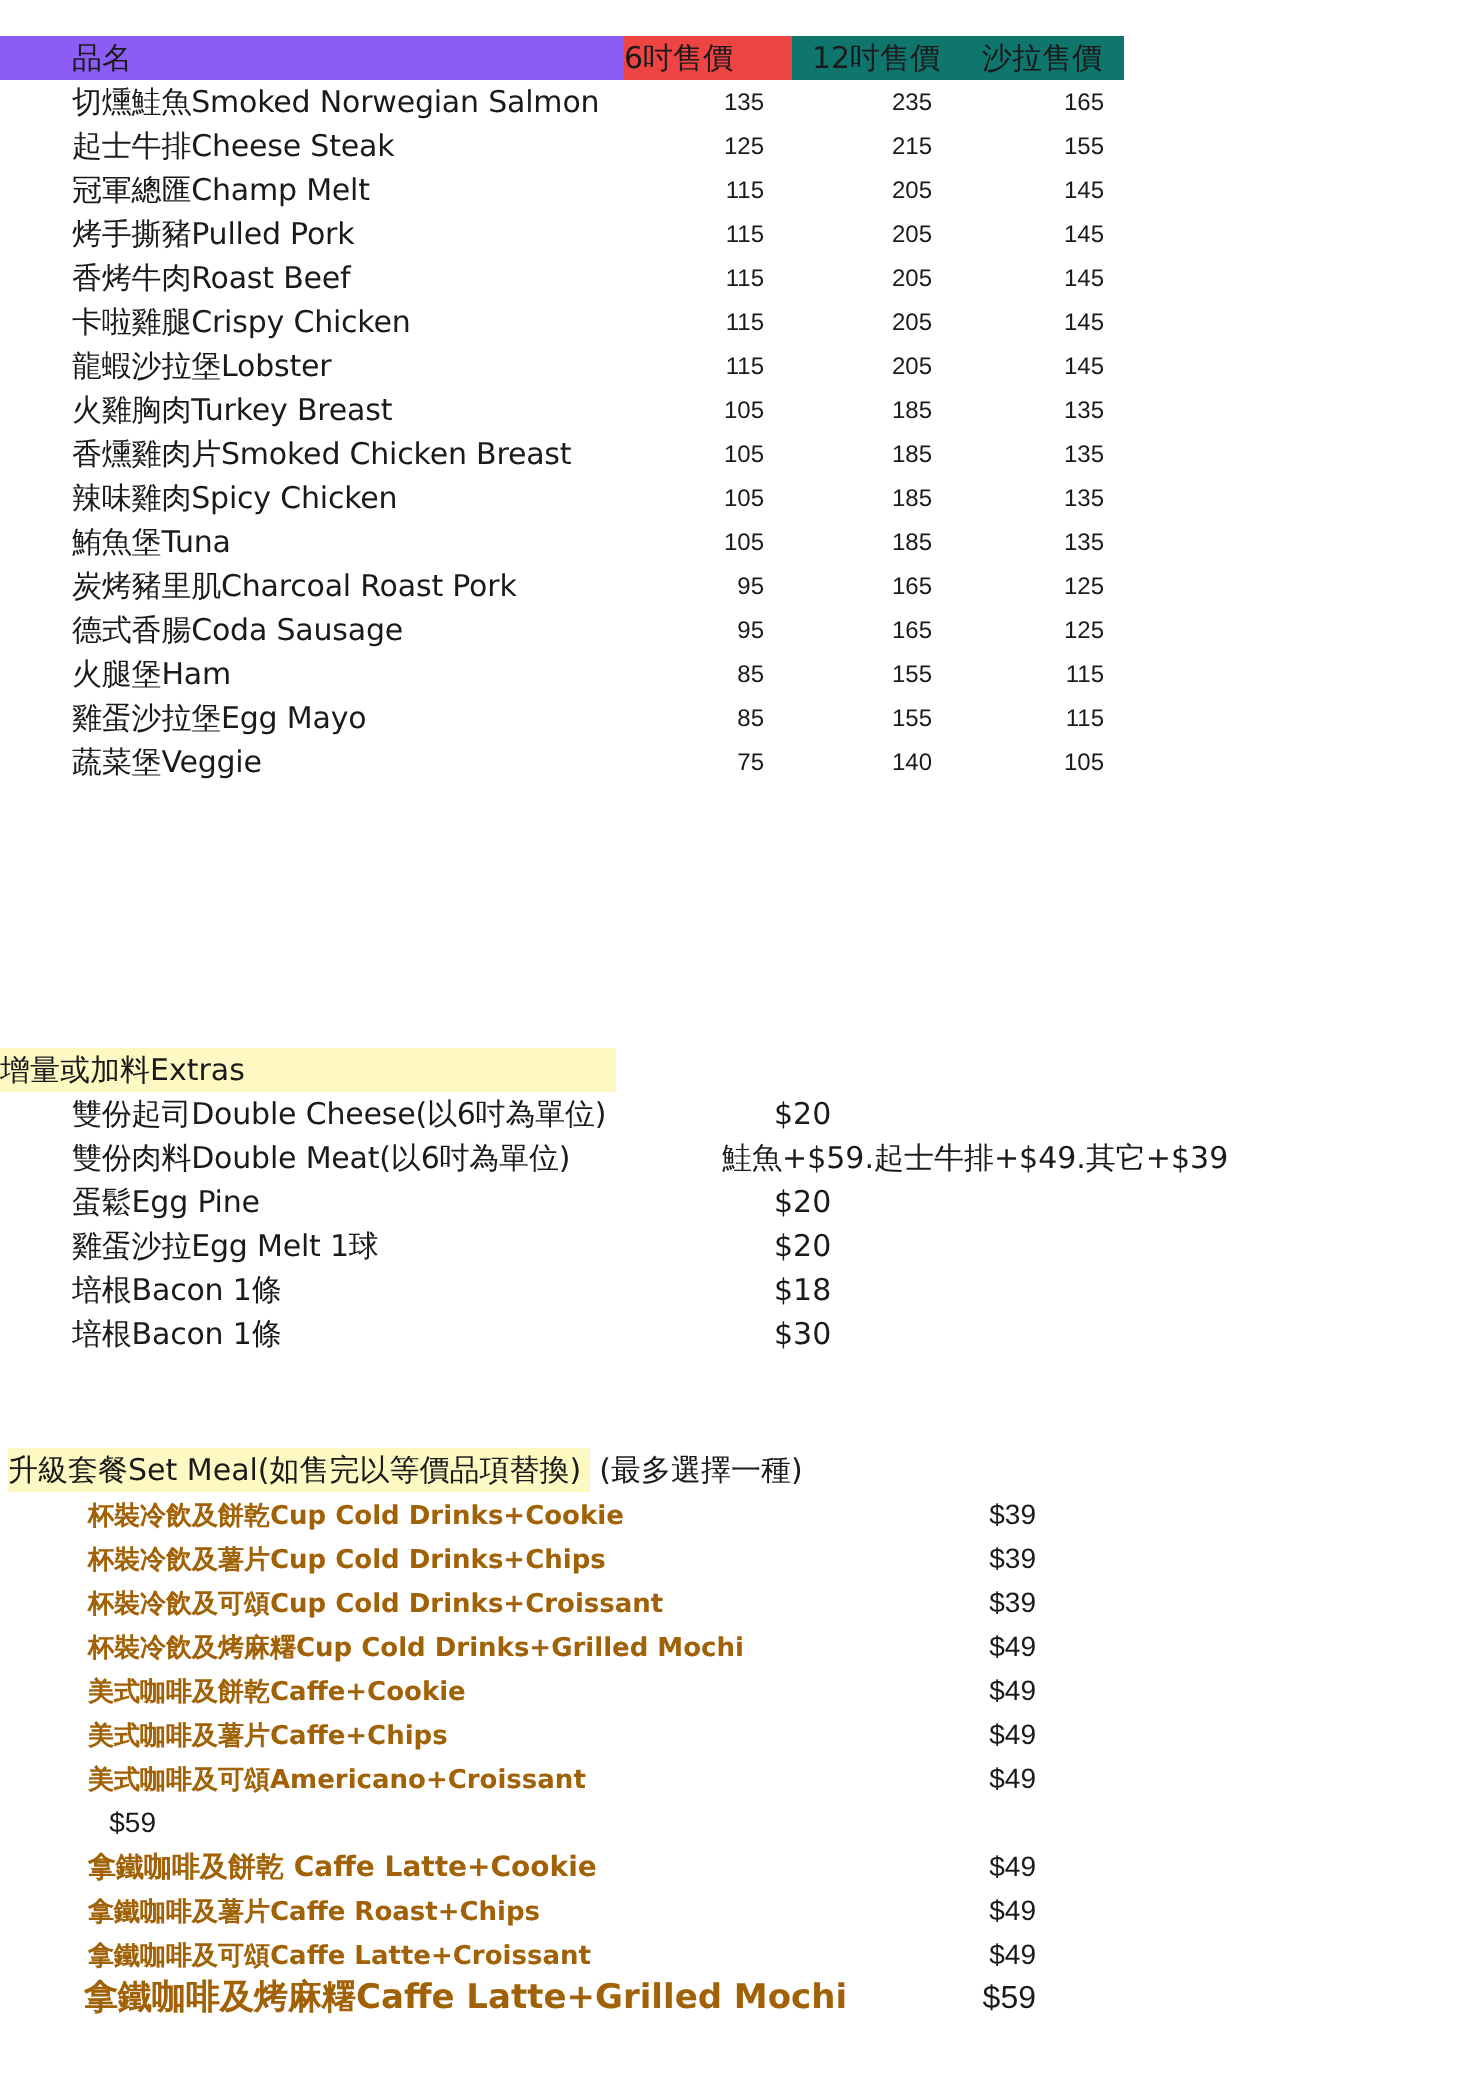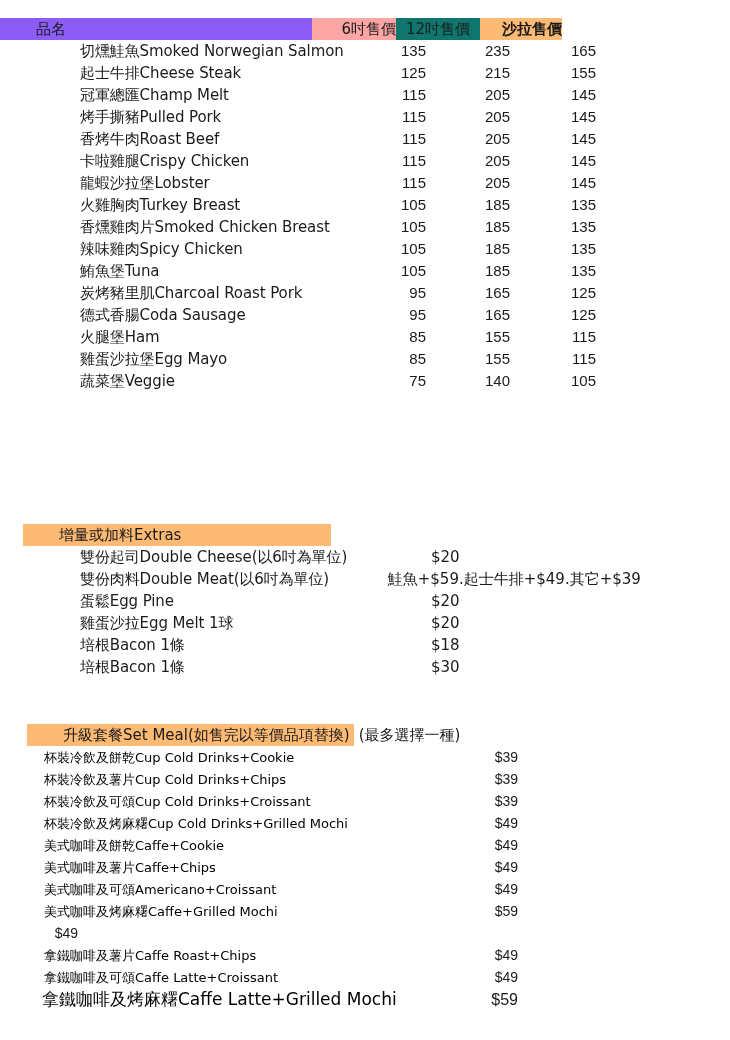--- a/index.html
+++ b/index.html
@@ -25,36 +25,35 @@
   }
 
   
   .row {
     position: relative;
     display: flex;
     align-items: flex-end;
     height: 22px;
     line-height: 22px;
     white-space: nowrap;
-    margin-left: 44px;
   }
 
   .name-cell {
     width: 312px;
     padding-left: 36px;
     box-sizing: border-box;
     font-size: 15px;
     letter-spacing: -0.1px;
     overflow: visible;
   }
 
   .price-cell {
     width: 80px;
     text-align: right;
-    font-size: 15px;
+    font-size: 12px;
     box-sizing: border-box;
     padding-right: 10px;
   }
 
   
   #main-table {
     position: absolute;
     left: 0;
     top: 18px;
     width: 730px;
@@ -73,33 +72,32 @@
     display: inline-block;
     vertical-align: top;
   }
   .hdr-name {
     width: 312px;
     padding-left: 36px;
     background: #8b5cf6;
   }
   .hdr-6  {
     width: 84px;
-    background: #fca5a5;
-    text-align: right;
+    background: #ef4444;
+    text-align: left;
   }
   .hdr-12 {
     width: 84px;
     background: #0f766e;
     text-align: center;
   }
   .hdr-salad {
     width: 82px;
-    background: #fdba74;
-    text-align: right;
-    font-weight: bold;
+    background: #0f766e;
+    text-align: center;
   }
 
   .mrow .name-cell { width: 312px; }
   .mrow .p6    { width: 84px;  text-align: right; padding-right: 14px; }
   .mrow .p12   { width: 84px;  text-align: right; padding-right: 14px; }
   .mrow .psal  { width: 82px;  text-align: right; padding-right: 10px; }
 
   
   #extras-section {
     position: absolute;
@@ -108,27 +106,25 @@
     width: 730px;
   }
   .section-head {
     height: 22px;
     line-height: 22px;
     font-size: 15px;
     white-space: nowrap;
   }
   .section-head .band {
     display: inline-block;
-    background: #fdba74;
-    padding-left: 36px;
+    background: #fef9c3;
     padding-right: 6px;
     height: 22px;
     line-height: 22px;
     box-sizing: border-box;
-    margin-left: 23px;
   }
   #extras-head .band { width: 308px; }
 
   .extras-row .name-cell { width: 325px; }
   .extras-row .extras-price {
     font-size: 15px;
     text-align: left;
     width: 300px;
     padding-left: 62px;
     box-sizing: border-box;
@@ -158,21 +154,22 @@
     line-height: 22px;
     display: flex;
     align-items: baseline;
     white-space: nowrap;
   }
   .sm-row .sm-name {
     width: 440px;
     padding-left: 40px;
     box-sizing: border-box;
     font-size: 13px;
-    color: #000000;
+    color: #a16207;
+    font-weight: bold;
   }
   .sm-row .sm-price {
     width: 96px;
     text-align: right;
     font-size: 14px;
     box-sizing: border-box;
     padding-right: 22px;
   }
   .sm-row.big .sm-name { font-size: 17px; padding-left: 38px; }
   .sm-row.big .sm-price { font-size: 16px; }
@@ -348,24 +345,24 @@
         </div>
         <div class="sm-row">
           <span class="sm-name cjk">美式咖啡及薯片Caffe+Chips</span>
           <span class="sm-price">$49</span>
         </div>
         <div class="sm-row">
           <span class="sm-name cjk">美式咖啡及可頌Americano+Croissant</span>
           <span class="sm-price">$49</span>
         </div>
         <div class="sm-row">
-          <span class="sm-name cjk">美式咖啡及烤麻糬Caffe+Grilled Mochi</span>
           <span class="sm-price">$59</span>
         </div>
         <div class="sm-row mid">
+          <span class="sm-name cjk">拿鐵咖啡及餅乾 Caffe Latte+Cookie</span>
           <span class="sm-price">$49</span>
         </div>
         <div class="sm-row">
           <span class="sm-name cjk">拿鐵咖啡及薯片Caffe Roast+Chips</span>
           <span class="sm-price">$49</span>
         </div>
         <div class="sm-row">
           <span class="sm-name cjk">拿鐵咖啡及可頌Caffe Latte+Croissant</span>
           <span class="sm-price">$49</span>
         </div>

